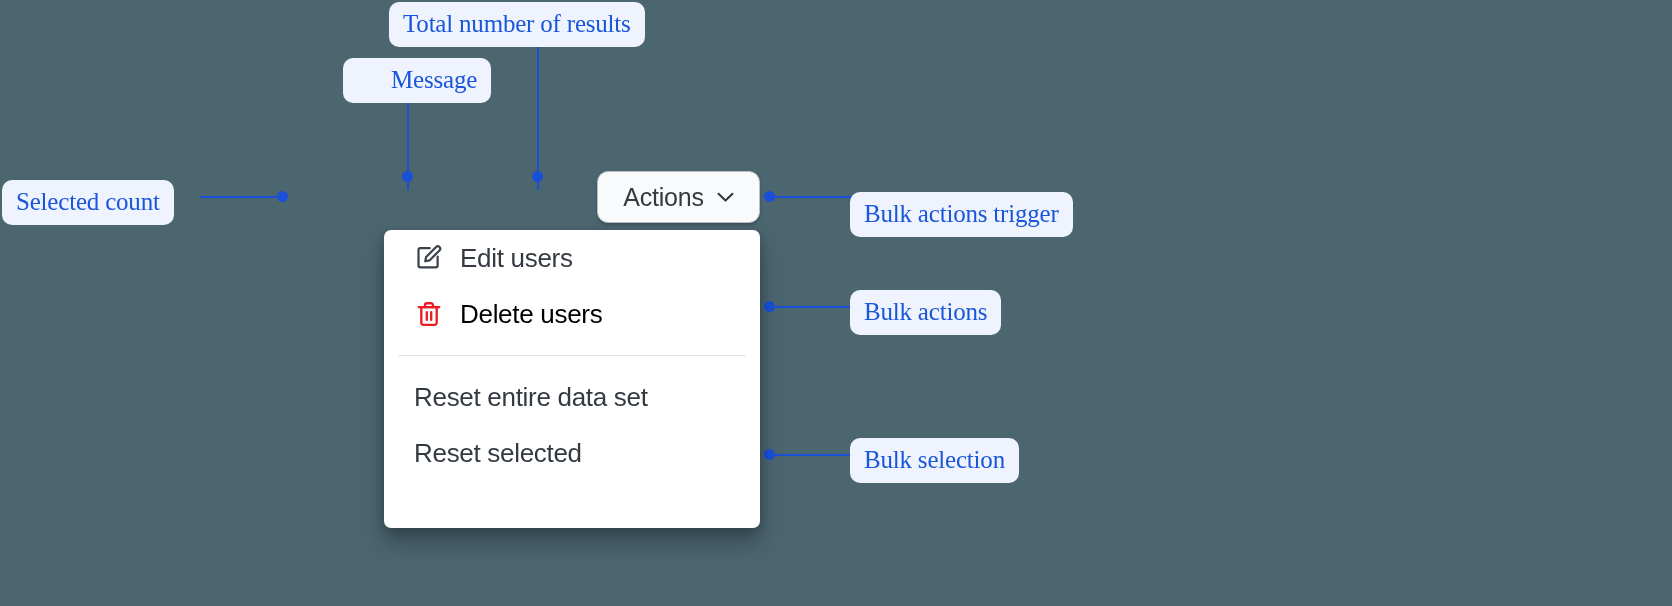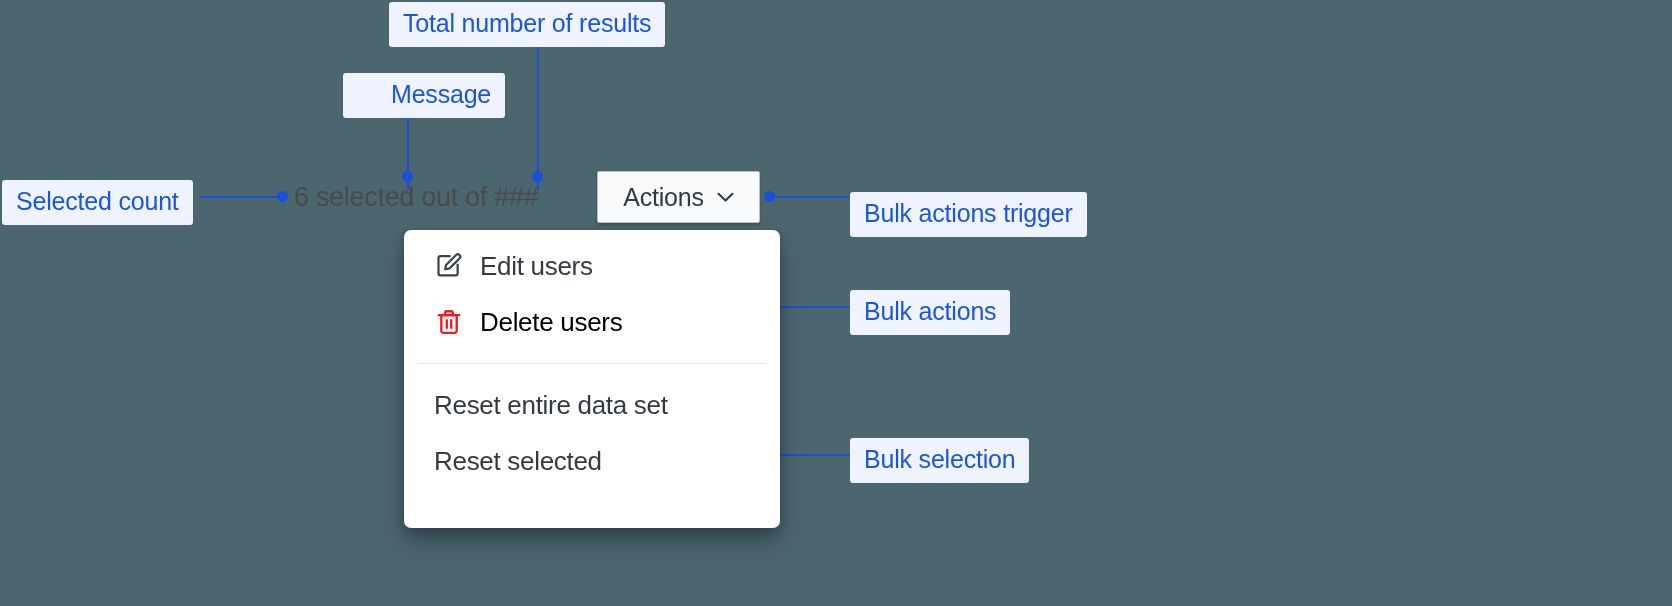--- a/index.html
+++ b/index.html
@@ -23,24 +23,25 @@
   }
 
   
   .callout {
     position: absolute;
     background: #eef3fe;
     color: #1a56db;
     font-size: 25px;
     line-height: 1;
     letter-spacing: -0.2px;
-    border-radius: 3px;
+    border-radius: 10px;
     padding: 9px 14px 11px 14px;
     white-space: nowrap;
     font-weight: 400;
+    font-family: Liberation Serif, serif;
   }
 
   
   .conn-v {
     position: absolute;
     width: 2px;
     background: #1a4fd8;
   }
   .conn-h {
     position: absolute;
@@ -69,21 +70,21 @@
 
   .actions-button {
     position: absolute;
     left: 597px;
     top: 171px;
     width: 163px;
     height: 52px;
     box-sizing: border-box;
     background: #f9fafb;
     border: 1px solid #b9bfc6;
-    border-radius: 2px;
+    border-radius: 11px;
     box-shadow: 0 2px 3px rgba(20,26,35,0.30);
     display: flex;
     align-items: center;
     justify-content: center;
     gap: 13px;
     cursor: pointer;
   }
   .actions-button .label {
     font-size: 25px;
     color: #343a41;
@@ -98,22 +99,21 @@
   .dropdown-menu {
     position: absolute;
     left: 384px;
     top: 230px;
     width: 376px;
     height: 298px;
     box-sizing: border-box;
     background: #ffffff;
     border-radius: 7px;
     box-shadow: 0 14px 22px rgba(12,18,26,0.34), 0 3px 8px rgba(12,18,26,0.20);
-    padding-top: 8px;
-    margin-left: 20px;
+    padding-top: 0;
   }
   .menu-item {
     display: flex;
     align-items: center;
     height: 56px;
     padding: 0 30px;
     gap: 16px;
     cursor: pointer;
     box-sizing: border-box;
   }
@@ -157,31 +157,30 @@
   <div class="dot" style="left:764px; top:191px;"></div>
 
   <div class="conn-h" style="left:769px; top:306px; width:86px;"></div>
   <div class="dot" style="left:764px; top:301px;"></div>
 
   <div class="conn-h" style="left:769px; top:454px; width:86px;"></div>
   <div class="dot" style="left:764px; top:449px;"></div>
 
   <div class="callout" style="left:389px; top:2px;">Total number of results</div>
 
-  <div class="callout" style="left:343px; top:73px;padding-left:48px;">Message</div>
+  <div class="callout" style="left:343px; top:58px;padding-left:48px;">Message</div>
 
   <div class="callout" style="left:2px; top:180px;">Selected count</div>
 
   <div class="callout" style="left:850px; top:180px;margin-top:12px;">Bulk actions trigger</div>
 
   <div class="callout" style="left:850px; top:438px;">Bulk selection</div>
 
   <div class="callout" style="left:850px; top:290px;">Bulk actions</div>
 
-  <div class="selected-message">6 selected out of ###</div>
 
   <div class="actions-button">
     <span class="label">Actions</span>
     <span class="chev-wrap">
       <svg class="chev" viewBox="0 0 17 11" fill="none" xmlns="http://www.w3.org/2000/svg">
         <path d="M1.5 1.8 L8.5 8.6 L15.5 1.8" stroke="#343a41" stroke-width="2.1" stroke-linecap="round" stroke-linejoin="round"></path>
       </svg>
     </span>
   </div>
 

